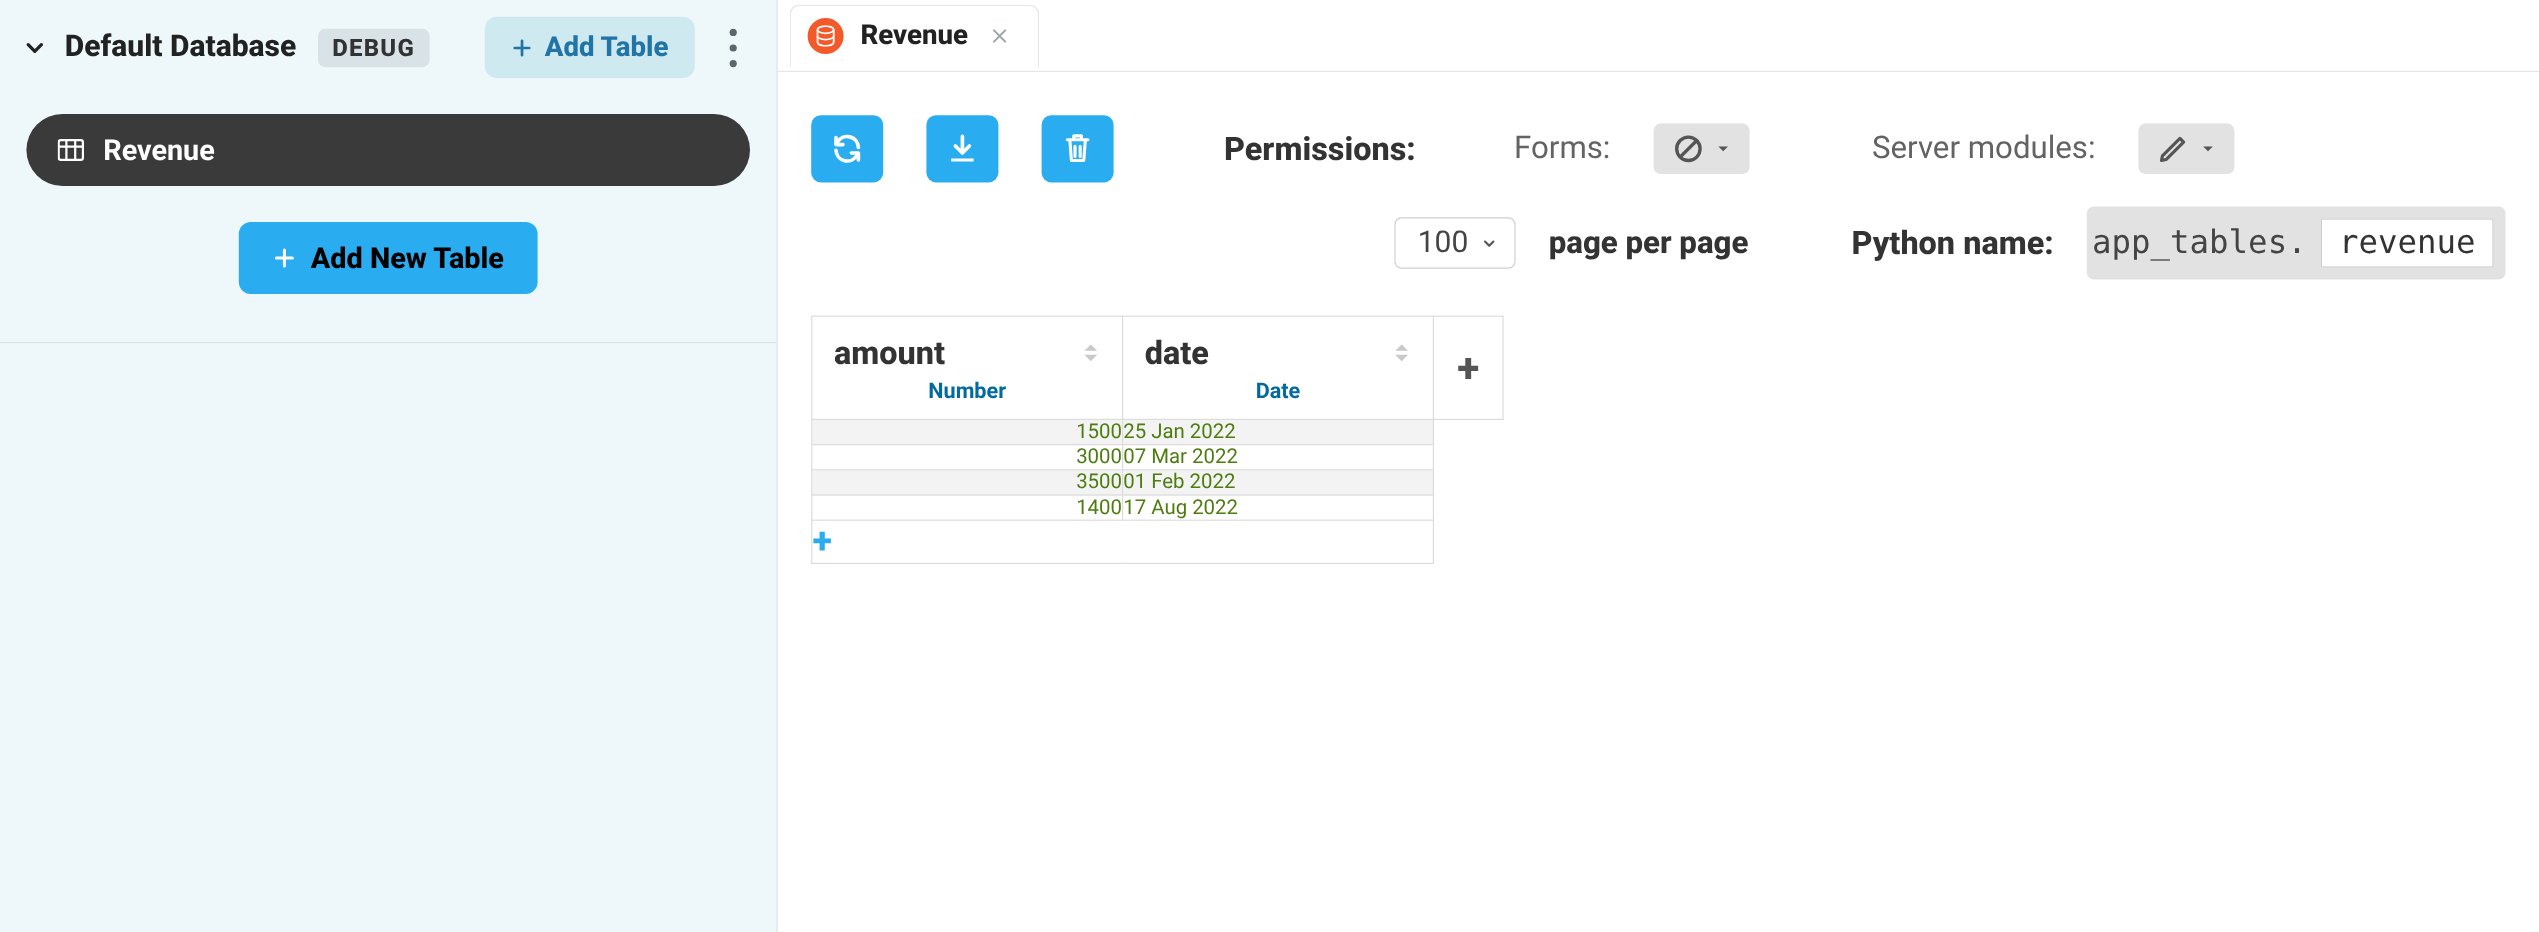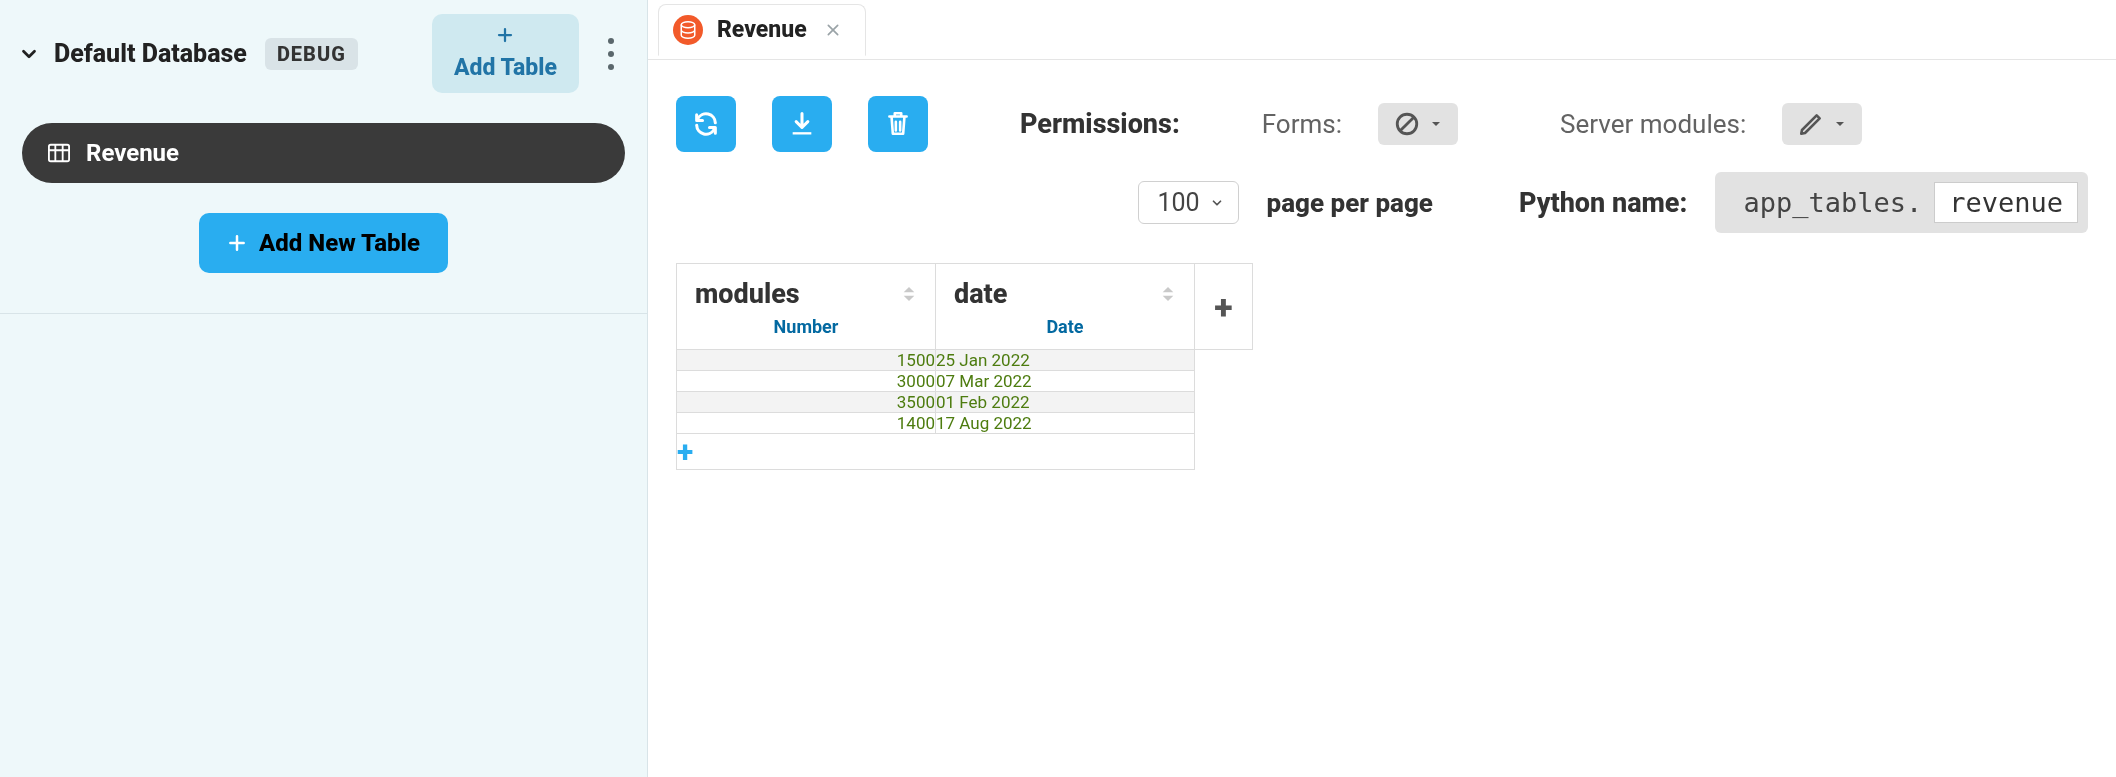--- a/index.html
+++ b/index.html
@@ -43,21 +43,20 @@
     display: inline-flex;
     align-items: center;
     gap: 10px;
     background: #cfe9f0;
     color: #2174a6;
     font-weight: 800;
     font-size: 23px;
     padding: 12px 22px;
     border-radius: 10px;
     cursor: pointer;
-    flex-direction: column;
   }
   .kebab { width:36px; display:flex; flex-direction:column; align-items:center; gap:7px; cursor:pointer; padding:6px 0;}
   .kebab span { width:6px; height:6px; background:#5a676c; border-radius:50%; }
 
   .table-pill {
     margin: 10px 22px 0 22px;
     background: #3a3a3a;
     color: #fff;
     border-radius: 999px;
     display:flex;
@@ -122,21 +121,21 @@
     justify-content:flex-end;
   }
   .rows-select {
     border:1px solid #d0d0d0; border-radius:6px;
     padding:6px 14px 6px 18px; font-size:25px; color:#444;
     display:inline-flex; align-items:center; gap:10px; cursor:pointer;
   }
   .rows-label { font-size:26px; font-weight:800; color:#333; }
   .pyname-label { font-size:27px; font-weight:800; color:#333; }
   .pyname-box {
-    background:#e2e2e2; padding:10px 10px 10px 28px; border-radius:6px;
+    background:#e2e2e2; padding:10px 10px 10px 4px; border-radius:6px;
     font-family: ui-monospace, Menlo, Consolas, monospace;
     font-size:27px; color:#444; display:inline-flex; align-items:center; gap:12px;
   }
   .pyname-field {
     background:#fff; border:1px solid #ccc; padding:4px 14px;
     font-family: ui-monospace, Menlo, Consolas, monospace;
     font-size:27px; color:#333;
   }
 
   
@@ -310,21 +309,21 @@
     </span>
   </div>
 
   <div class="datazone">
     <table class="data">
       <thead>
         <tr>
           <th class="col">
             <div class="th-inner">
               <div class="th-top">
-                <span class="th-name">modules</span>
+                <span class="th-name">amount</span>
                 <span class="sorter">
                   <svg width="16" height="10" viewBox="0 0 24 14">
                       <path d="M4 12l8-8 8 8" fill="#c9c9c9"></path>
                     </svg>
                   <svg width="16" height="10" viewBox="0 0 24 14">
                       <path d="M4 2l8 8 8-8" fill="#c9c9c9"></path>
                     </svg>
                 </span>
               </div>
               <span class="th-type">Number</span>

